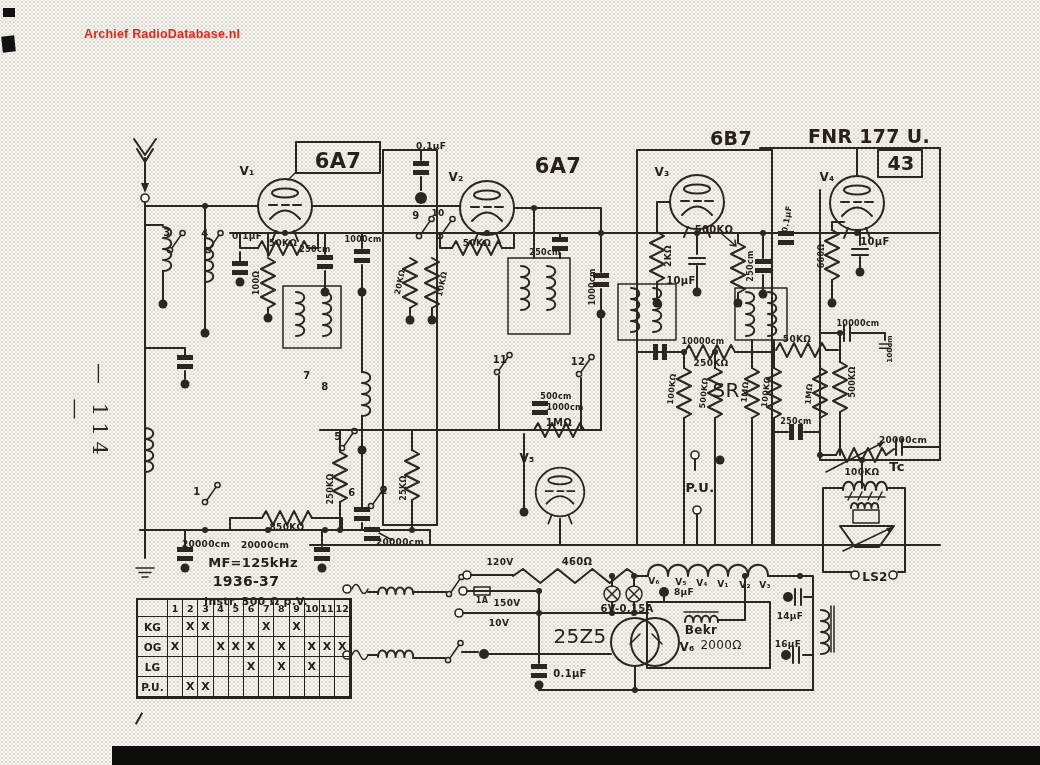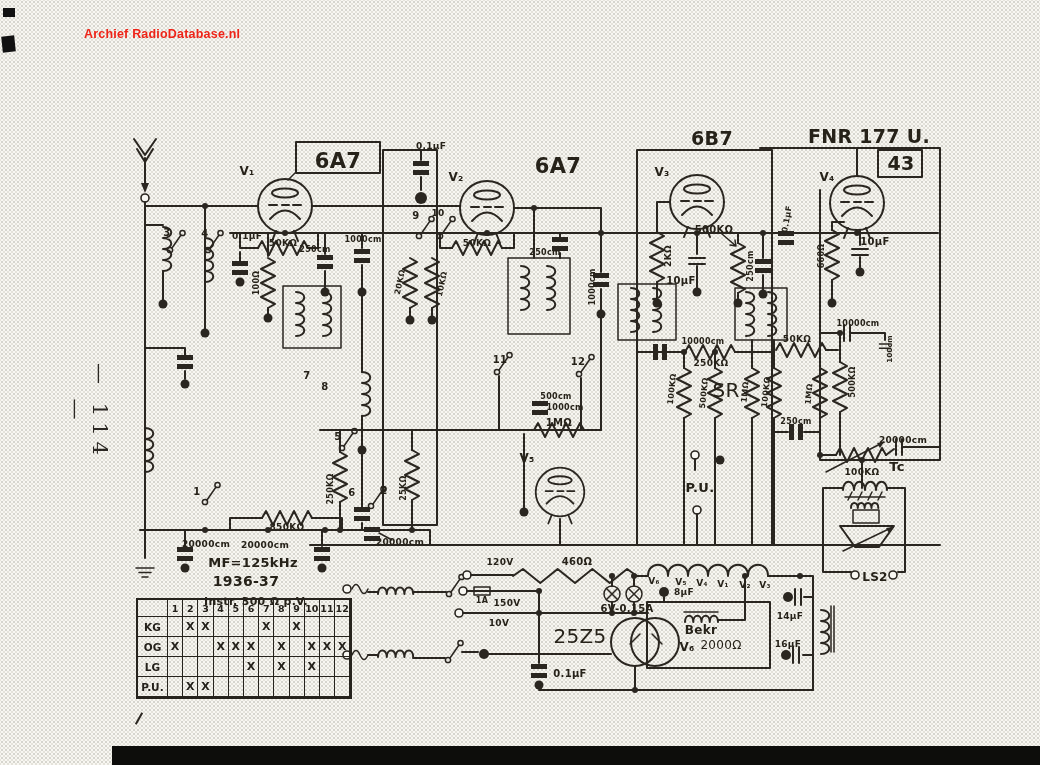--- a/index.html
+++ b/index.html
@@ -333,21 +333,21 @@
 
     <circle class="f" cx="285" cy="233" r="3"></circle>
       <circle class="f" cx="487" cy="233" r="3"></circle>
     <circle class="f" cx="697" cy="233" r="3"></circle>
       <circle class="f" cx="857" cy="233" r="3"></circle>
   </svg>
 
   <div id="labels">
       <div class="lbl" style="left: 338px; top: 161px; font-size: 21px; transform: translate(-50%, -50%) rotate(0deg); font-weight: 700;">6A7</div>
       <div class="lbl" style="left: 558px; top: 166px; font-size: 21px; transform: translate(-50%, -50%) rotate(0deg); font-weight: 700;">6A7</div>
-      <div class="lbl" style="left: 712px; top: 138px; font-size: 19px; transform: translate(-50%, -50%) rotate(0deg); font-weight: 700;">6B7</div>
+      <div class="lbl" style="left: 712px; top: 138px; font-size: 19px; transform: translate(-50%, -50%) rotate(0deg); font-weight: 700; padding-left: 38px;">6B7</div>
       <div class="lbl" style="left: 869px; top: 136px; font-size: 19px; transform: translate(-50%, -50%) rotate(0deg); font-weight: 700; border-radius: 11px;">FNR 177 U.</div>
       <div class="lbl" style="left: 901px; top: 163px; font-size: 19px; transform: translate(-50%, -50%) rotate(0deg); font-weight: 700;">43</div>
       <div class="lbl" style="left: 580px; top: 636px; font-size: 20px; transform: translate(-50%, -50%) rotate(0deg); font-weight: 400;">25Z5</div>
       <div class="lbl" style="left: 726px; top: 390px; font-size: 20px; transform: translate(-50%, -50%) rotate(0deg); font-weight: 400;">SR</div>
       <div class="lbl" style="left: 700px; top: 487px; font-size: 13px; transform: translate(-50%, -50%) rotate(0deg); font-weight: 700;">P.U.</div>
       <div class="lbl" style="left: 875px; top: 577px; font-size: 12px; transform: translate(-50%, -50%) rotate(0deg); font-weight: 700;">LS2</div>
       <div class="lbl" style="left: 897px; top: 466px; font-size: 13px; transform: translate(-50%, -50%) rotate(0deg); font-weight: 700;">Tc</div>
       <div class="lbl" style="left: 701px; top: 630px; font-size: 12px; transform: translate(-50%, -50%) rotate(0deg); font-weight: 700;">Bekr</div>
       <div class="lbl" style="left: 721px; top: 645px; font-size: 12px; transform: translate(-50%, -50%) rotate(0deg); font-weight: 400;">2000Ω</div>
       <div class="lbl" style="left: 247px; top: 171px; font-size: 12px; transform: translate(-50%, -50%) rotate(0deg); font-weight: 700;">V₁</div>

